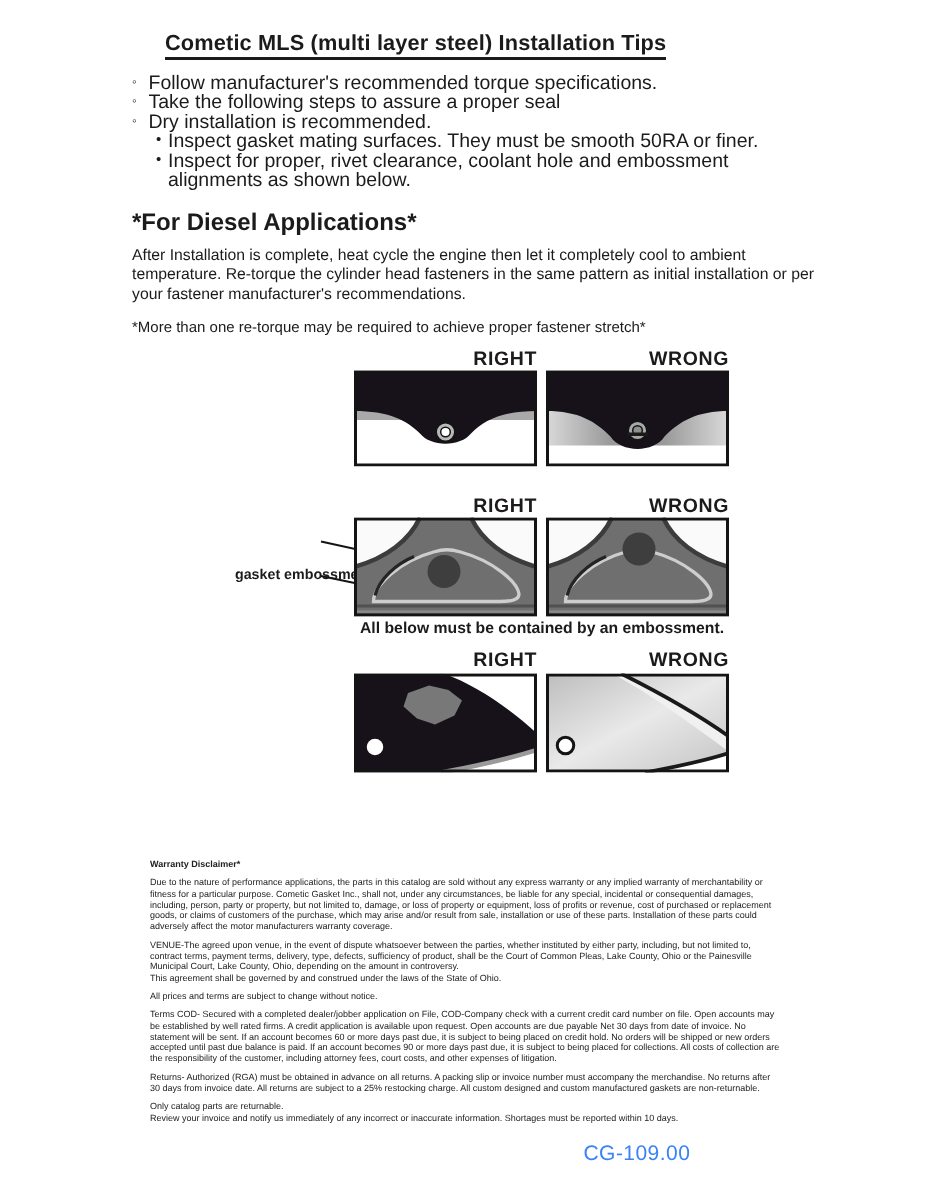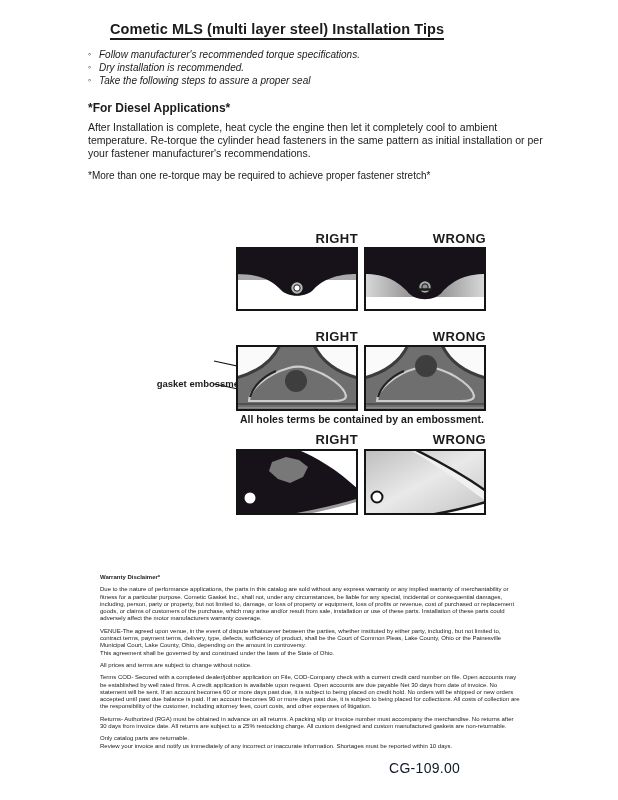--- a/index.html
+++ b/index.html
@@ -7,51 +7,53 @@
     position:relative;width:618px;height:800px;background:#ffffff;
     font-family:"Liberation Sans", sans-serif;color:#1c1a1b;overflow:hidden;
     margin:0 auto;
   }
   
   .text-col{position:absolute;left:88px;top:20px;width:458px;}
   .title{
     display:inline-block;font-size:14.5px;font-weight:bold;margin:0 0 0 22px;
     border-bottom:2px solid #1c1a1b;padding-bottom:1px;letter-spacing:.1px;
   }
-  ul.tips{list-style:none;margin:8px 0 0 0;padding:0;font-size:10px;line-height:13px;font-style:italic;}
+  ul.tips{list-style:none;margin:8px 0 0 0;padding:0;font-size:13px;line-height:13px;}
   ul.tips li{position:relative;padding-left:11px;}
   ul.tips li.main::before{content:"\25E6";position:absolute;left:0;top:0;font-size:9px;}
   ul.tips li.sub{padding-left:24px;}
   ul.tips li.sub::before{content:"\2022";position:absolute;left:16px;top:0;font-size:10px;}
-  .diesel-heading{font-size:12px;font-weight:bold;margin:14px 0 0 0;}
+  .diesel-heading{font-size:16px;font-weight:bold;margin:14px 0 0 0;}
   .para{font-size:10.5px;line-height:13px;margin:6px 0 0 0;}
   .note{font-size:10px;line-height:13px;margin:9px 0 0 0;}
   
   .dg-label{position:absolute;width:122px;text-align:right;font-size:13px;font-weight:bold;letter-spacing:.4px;}
   .fig{position:absolute;line-height:0;}
   .caption{position:absolute;font-size:10.5px;font-weight:bold;line-height:12.5px;}
   .annot{position:absolute;font-size:9.5px;font-weight:600;line-height:11.5px;text-align:right;width:97px;}
   .annot-lines{position:absolute;left:80px;top:338px;pointer-events:none;}
   
   .legal{position:absolute;left:100px;top:574px;width:420px;font-size:6px;line-height:7.3px;color:#222;}
   .legal .lg-head{font-weight:bold;margin:0 0 5px 0;}
   .legal p{margin:0 0 5px 0;white-space:pre-line;}
-  .doc-number{position:absolute;left:389px;top:760px;font-size:14px;color:#0f172a;letter-spacing:.3px;}
+  .doc-number{position:absolute;left:389px;top:760px;font-size:14px;color:#3b82f6;letter-spacing:.3px;}
 </style>
 </head>
 <body>
 
 <div class="page">
 
   <div class="text-col">
     <h1 class="title">Cometic MLS (multi layer steel) Installation Tips</h1>
     <ul class="tips">
       <li class="main">Follow manufacturer's recommended torque specifications.</li>
+      <li class="main">Take the following steps to assure a proper seal</li>
       <li class="main">Dry installation is recommended.</li>
-      <li class="main">Take the following steps to assure a proper seal</li>
+      <li class="sub">Inspect gasket mating surfaces.  They must be smooth 50RA or finer.</li>
+      <li class="sub">Inspect for proper, rivet clearance, coolant hole and embossment alignments as shown below.</li>
     </ul>
     <h2 class="diesel-heading">*For Diesel Applications*</h2>
     <p class="para">After Installation is complete, heat cycle the engine then let it completely cool to ambient temperature. Re-torque the cylinder head fasteners in the same pattern as initial installation or per your fastener manufacturer's recommendations.</p>
     <p class="note">*More than one re-torque may be required to achieve proper fastener stretch*</p>
   </div>
 
   <div class="dg-label" style="left:236px;top:231px;">RIGHT</div>
   <div class="dg-label" style="left:364px;top:231px;">WRONG</div>
 
   <div class="fig" style="left:236px;top:247px;">
@@ -121,21 +123,21 @@
       <path d="M78,0 C85,15 100,27 122,33" stroke="#3c3c3c" stroke-width="3" fill="none"></path>
       <rect x="0" y="58" width="122" height="2" fill="#515151"></rect>
       <rect x="0" y="62" width="122" height="1.5" fill="#8c8c8c"></rect>
       <path d="M13,56 C13,45 31,29 53,23 C60,21 64,21 71,23 C93,29 109,43 110,51 C110,55 105,56 97,56 L25,56 C17,56 13,56 13,56 Z" fill="none" stroke-width="2.2" stroke="#cdcdcd"></path>
       <path d="M14,52 C17,41 28,31 40,26" stroke="#242424" stroke-width="2.2" fill="none"></path>
       <circle cx="62" cy="21" r="11" fill="#3e3e3e"></circle>
       <rect x="1" y="1" width="120" height="64" fill="none" stroke="#141414" stroke-width="2"></rect>
     </svg>
   </div>
 
-  <div class="caption" style="left:240px;top:413px;">All holes terms be contained by an embossment.</div>
+  <div class="caption" style="left:240px;top:413px;">All below must be contained by an embossment.</div>
 
   <div class="dg-label" style="left:236px;top:432px;">RIGHT</div>
   <div class="dg-label" style="left:364px;top:432px;">WRONG</div>
 
   <div class="fig" style="left:236px;top:449px;">
     <svg width="122" height="66" viewBox="0 0 122 66">
       <rect width="122" height="66" fill="#17121a"></rect>
       <path d="M60,0 H122 V40 C101,21 81,8 60,0 Z" fill="#ffffff"></path>
       <path d="M122,51 V66 H58 C80,62 103,57 122,51 Z" fill="#ffffff"></path>
       <path d="M58,66 C80,62 103,57 122,51" stroke="#9a9a9a" stroke-width="3" fill="none"></path>

